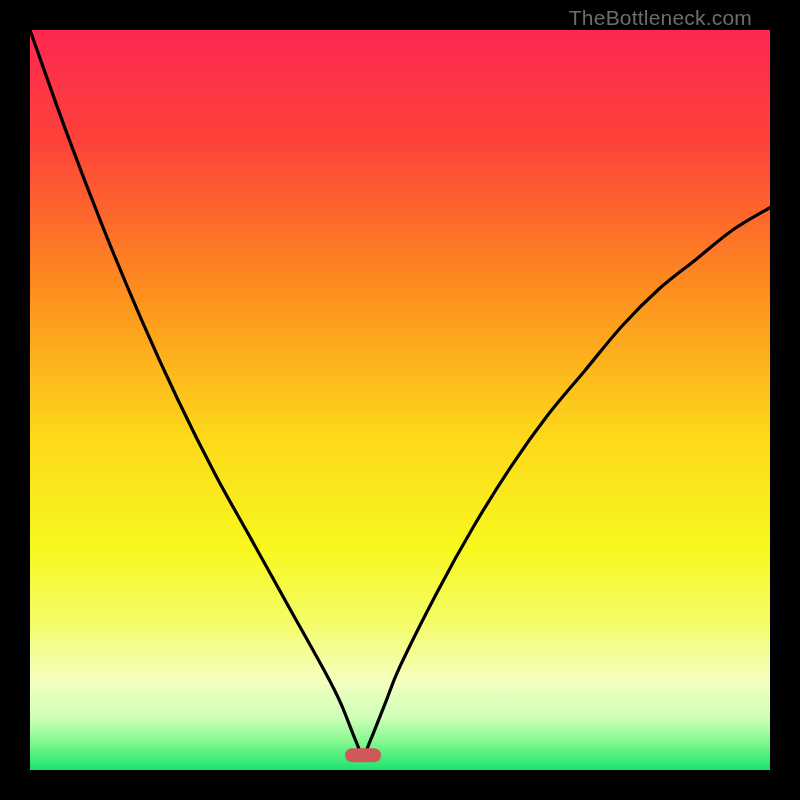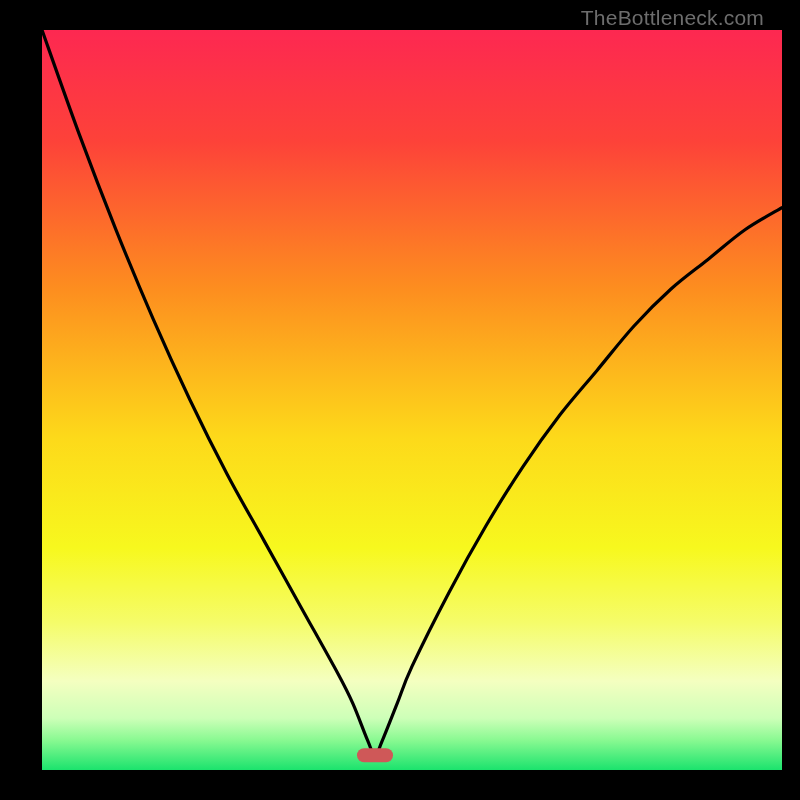--- a/index.html
+++ b/index.html
@@ -6,21 +6,21 @@
     margin: 0;
     padding: 0;
     width: 800px;
     height: 800px;
     overflow: hidden;
     background: #000;
     font-family: Arial, Helvetica, sans-serif;
   }
   .frame {
     position: absolute;
-    left: 12px; top: 0;
+    left: 0; top: 0;
     width: 768px; height: 800px;
     background: #000;
   }
   .plot-area {
     position: absolute;
     left: 30px; top: 30px;
     width: 740px; height: 740px;
     overflow: hidden;
   }
   svg {

